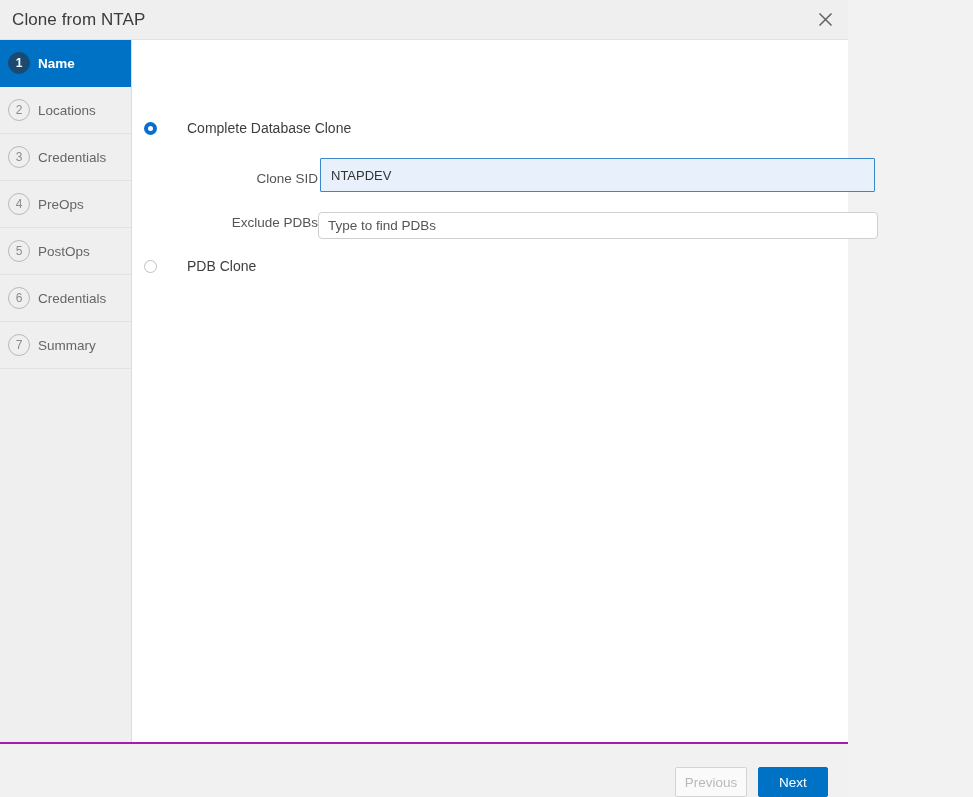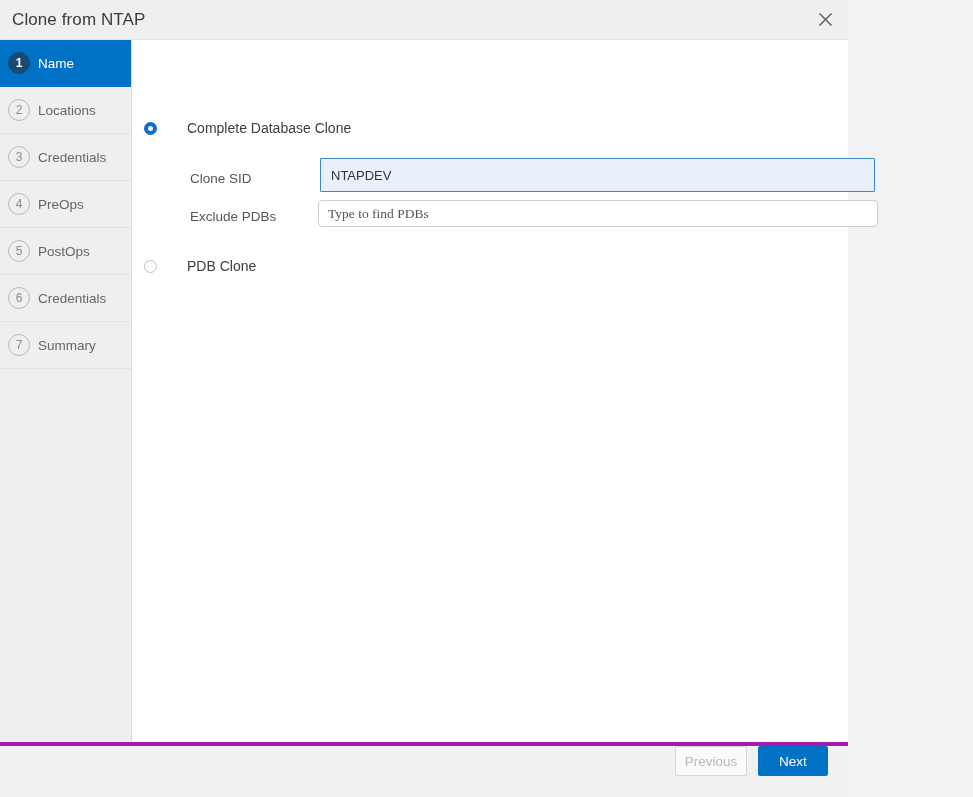--- a/index.html
+++ b/index.html
@@ -109,20 +109,21 @@
     font-weight: bold;
   }
   .nav-label {
     font-size: 13.5px;
     color: #666666;
     margin-left: 8px;
     white-space: nowrap;
   }
   .nav-item.active .nav-label {
     color: #ffffff;
+    font-weight: bold;
   }
 
   
   .content {
     flex: 1 1 auto;
     background: #ffffff;
     position: relative;
     padding: 0;
   }
 
@@ -207,21 +208,21 @@
   .sid-row {
     left: 58px;
     top: 118px;
     width: 760px;
     align-items: center;
   }
   .sub-label {
     width: 128px;
     font-size: 13.5px;
     color: #555555;
-    text-align: left;
+    text-align: right;
     padding-top: 6px;
   }
   .sid-input {
     width: 555px;
     height: 28px;
     box-sizing: border-box;
     border: 1px solid #3b87c9;
     background: #e8f1fb;
     font-size: 13px;
     font-family: "Liberation Sans", sans-serif;
@@ -239,36 +240,37 @@
     width: 760px;
     align-items: center;
   }
   .pdb-input {
     width: 560px;
     height: 27px;
     box-sizing: border-box;
     border: 1px solid #cfcfcf;
     background: #ffffff;
     font-size: 13.5px;
-    font-family: Liberation Serif, serif;
+    font-family: Liberation Sans, sans-serif;
     color: #333333;
     padding: 11px 9px;
     border-radius: 4px;
     outline: none;
+    margin-top: 12px;
   }
   .pdb-input::placeholder { color: #555555; opacity: 1; }
 
   
   .footer {
     height: 55px;
     min-height: 55px;
     background: #f1f1f1;
-    border-top: 4px solid #a21caf;
-    display: flex;
-    align-items: flex-start;
+    border-top: 2px solid #a21caf;
+    display: flex;
+    align-items: flex-end;
     justify-content: flex-end;
     padding-right: 20px;
     box-sizing: border-box;
     padding-left: 28px;
   }
   .btn {
     font-family: "Liberation Sans", sans-serif;
     font-size: 13.5px;
     height: 30px;
     box-sizing: border-box;

